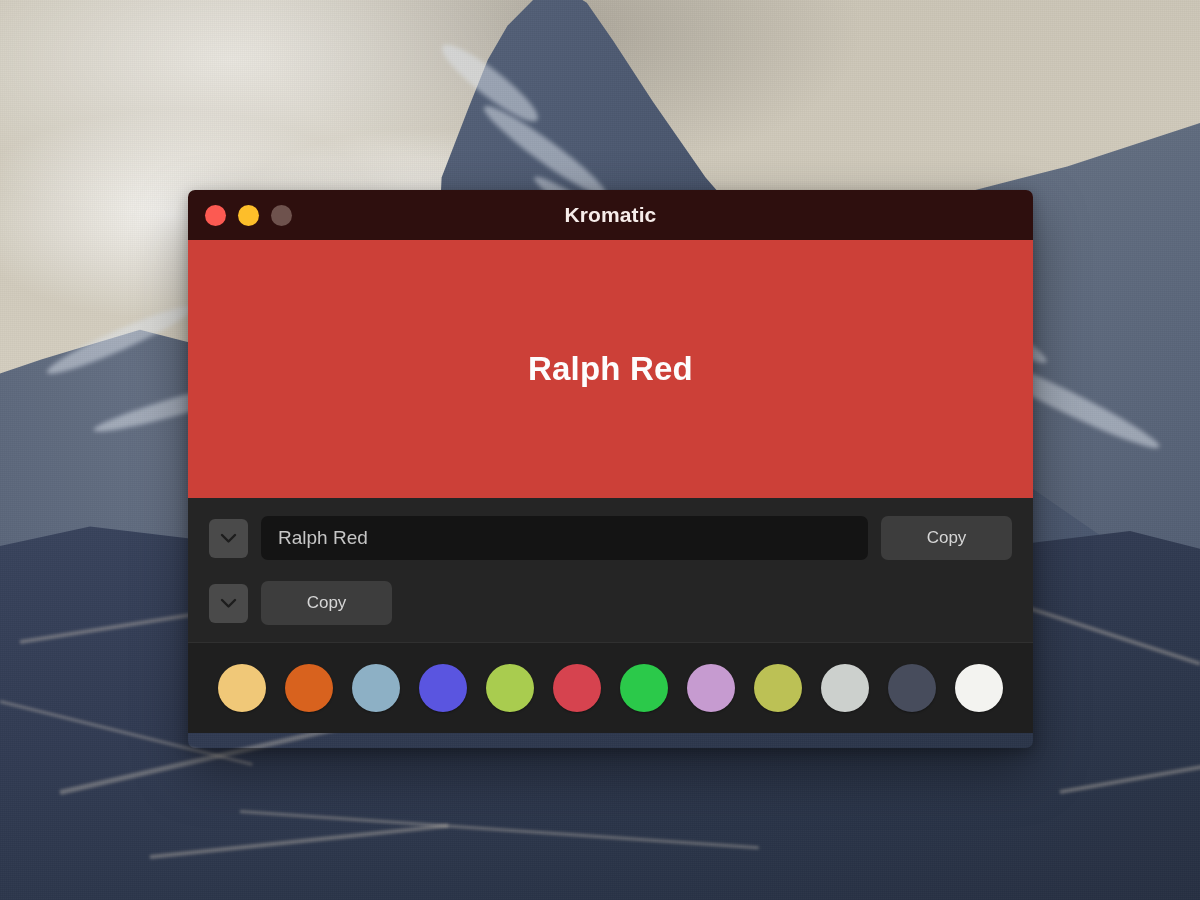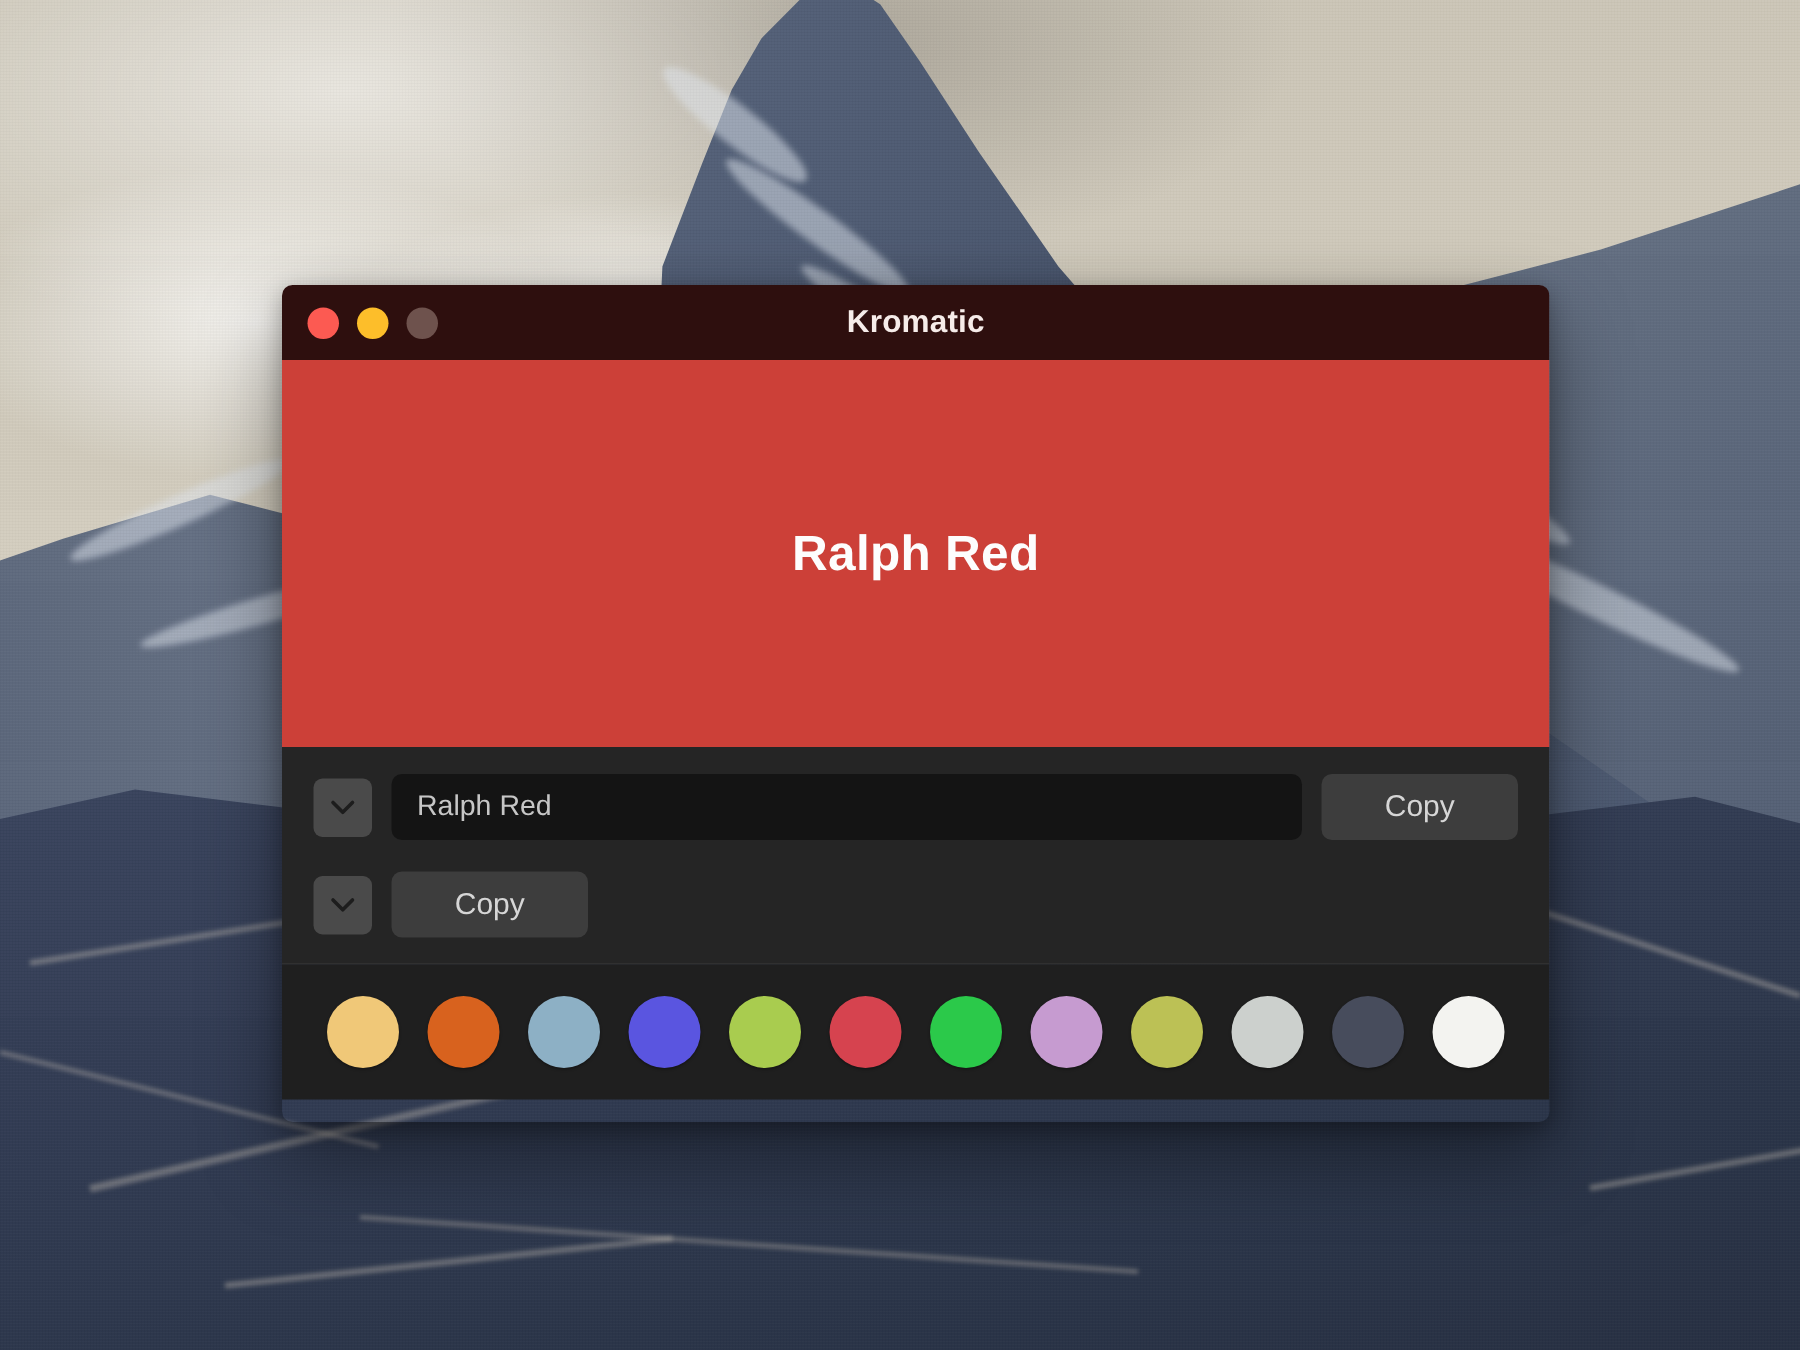--- a/index.html
+++ b/index.html
@@ -208,21 +208,21 @@
   .text-field::placeholder { color: #6a6a6a; }
 
   .copy-btn {
     flex: 0 0 131px;
     height: 44px;
     background: #3d3d3d;
     border: none;
     border-radius: 7px;
     color: #d6d6d6;
     font-family: "Liberation Sans", sans-serif;
-    font-size: 20px;
+    font-size: 17px;
     cursor: pointer;
   }
 
   
   .palette {
     background: #1f1f1f;
     height: 90px;
     display: flex;
     align-items: center;
     padding: 0 21px;

